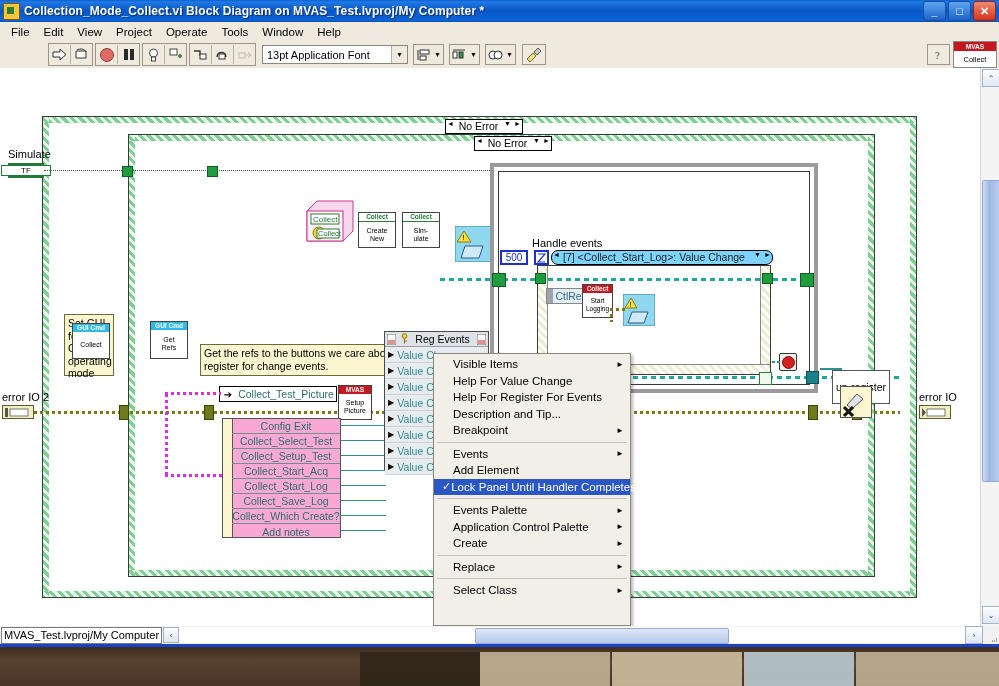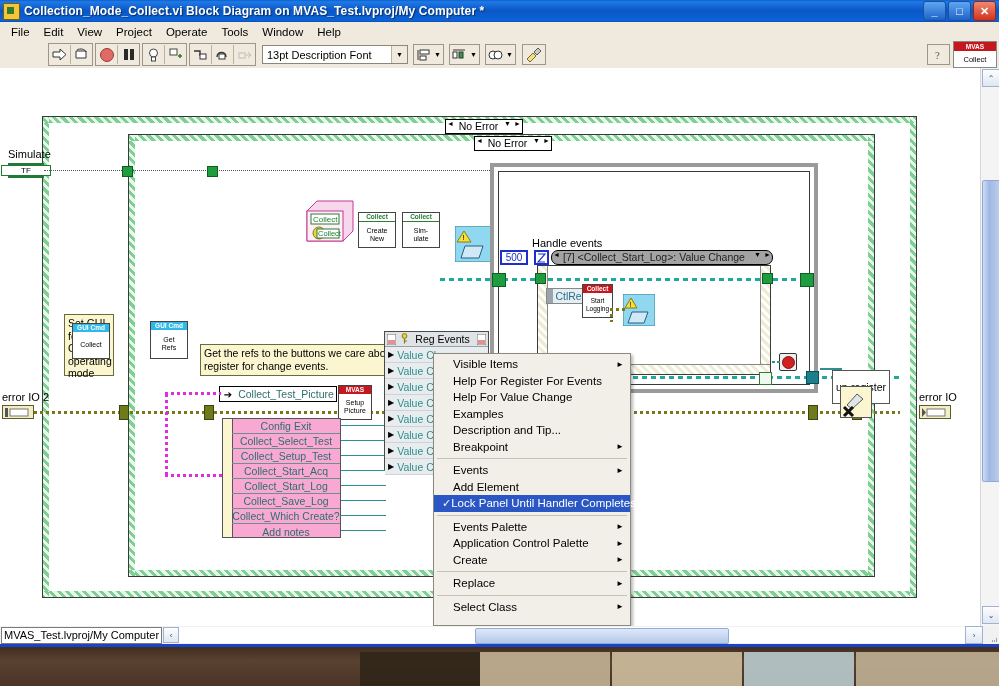--- a/index.html
+++ b/index.html
@@ -219,21 +219,21 @@
       </div>
       <div class="tbtn" style="opacity:.45">
         <svg width="15" height="13" viewBox="0 0 15 13">
             <rect x="2" y="5" width="6" height="5" fill="#eee" stroke="#888"></rect>
             <path d="M9 7h4M11 4l3 3-3 3" stroke="#888" fill="none"></path>
           </svg>
       </div>
     </div>
 
     <div class="fontbox">
-      <span>13pt Description Font</span>
+      <span>13pt Application Font</span>
       <span class="arrow">▼</span>
     </div>
 
     <div class="dbtn">
       <svg width="16" height="14" viewBox="0 0 16 14">
           <path d="M2 2v10" stroke="#333"></path>
           <rect x="4" y="2" width="9" height="4" fill="#fff" stroke="#333"></rect>
           <rect x="4" y="8" width="6" height="4" fill="#fff" stroke="#333"></rect>
         </svg>
       <span style="font-size:7px">▼</span>
@@ -485,21 +485,21 @@
                 display:flex;align-items:center;justify-content:center;font-size:10px;color:#1b2fcf;">
       <span>500</span>
     </div>
     <div class="node" style="left:534px;top:182px;width:15px;height:15px;border:2px solid #1b2fcf;background:#fff;
                 display:flex;align-items:center;justify-content:center;">
       <svg width="9" height="10" viewBox="0 0 9 10">
           <path d="M1 1h7l-7 8h7" stroke="#1b2fcf" fill="none" stroke-width="1.2"></path>
         </svg>
     </div>
 
-    <div class="sel-label" style="left:551px;top:182px;width:222px;background:#a3a3a3;border-radius:7px;">
+    <div class="sel-label" style="left:551px;top:182px;width:222px;background:#7dd3fc;border-radius:7px;">
       <span class="ar">◄</span>
       <span class="txt" style="text-align:left;color:#222;">[7] &lt;Collect_Start_Log&gt;: Value Change</span>
       <span class="dn">▼</span>
       <span class="ar">►</span>
     </div>
 
     <div class="node" style="left:537px;top:197px;width:234px;height:110px;border:1px solid #3a3a3a;background:#fff;"></div>
     <div class="node" style="left:538px;top:198px;width:10px;height:108px;
                 background:repeating-linear-gradient(45deg,#efecd4 0 3px,#fff 3px 6px);border-right:1px solid #888;"></div>
     <div class="node" style="left:760px;top:198px;width:10px;height:108px;
@@ -570,31 +570,26 @@
     <div class="wire" style="left:820px;top:300px;width:22px;height:2px;background:#2f8e8e;"></div>
 
     <div class="ctxmenu" style="left:433px;top:285px;width:198px;height:273px;">
       <div class="item">
         <span class="chk"></span>
         <span class="lbl">Visible Items</span>
         <span class="sub">►</span>
       </div>
       <div class="item">
         <span class="chk"></span>
-        <span class="lbl">Help For Register For Events</span>
-        <span class="sub"></span>
-      </div>
-      <div class="item">
-        <span class="chk"></span>
         <span class="lbl">Help For Value Change</span>
         <span class="sub"></span>
       </div>
       <div class="item">
         <span class="chk"></span>
-        <span class="lbl">Examples</span>
+        <span class="lbl">Help For Register For Events</span>
         <span class="sub"></span>
       </div>
       <div class="item">
         <span class="chk"></span>
         <span class="lbl">Description and Tip...</span>
         <span class="sub"></span>
       </div>
       <div class="item">
         <span class="chk"></span>
         <span class="lbl">Breakpoint</span>

